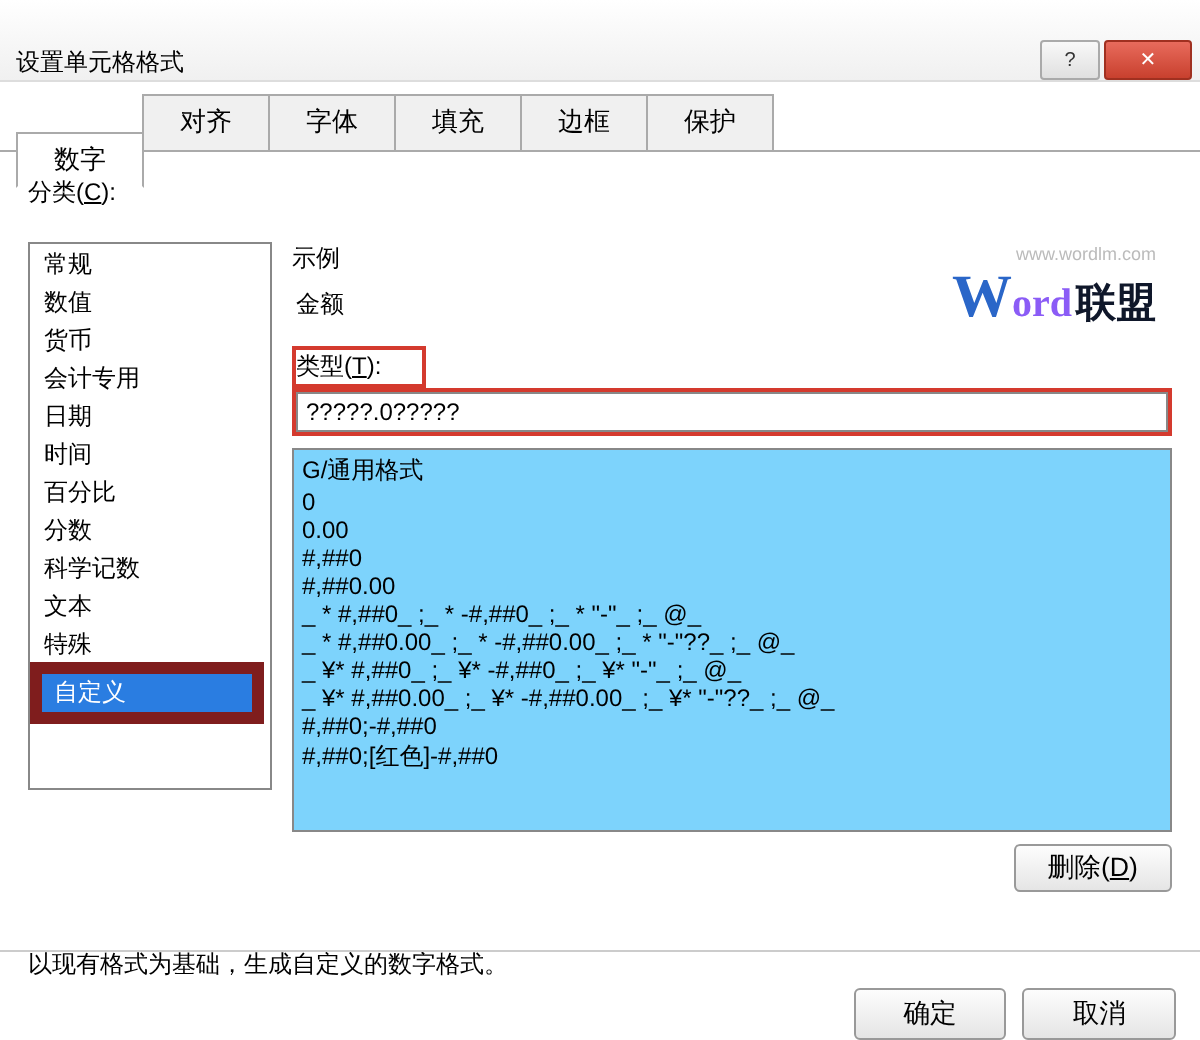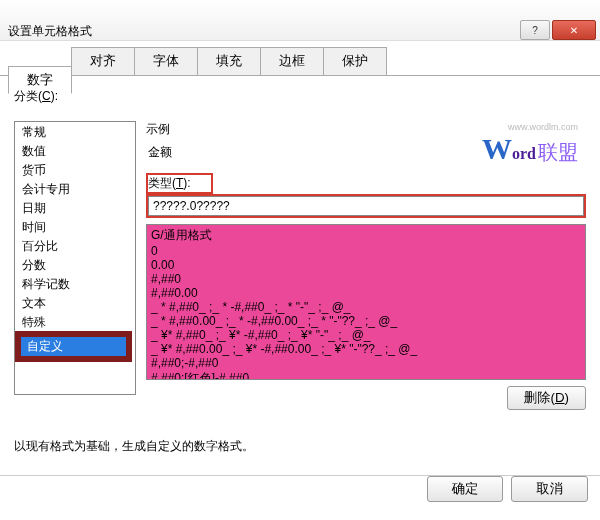--- a/index.html
+++ b/index.html
@@ -21,30 +21,30 @@
 .catitem.boxed{border:6px solid #7f1d1d;margin:-1px 2px -1px -1px}
 .rightcol{flex:1;position:relative}
 .examplebox{margin-bottom:8px}
 .examplelabel{font-size:12px}
 .examplevalue{padding:6px 2px 4px 2px}
 .typelabel{margin-bottom:2px}
 .typelabel-wrap{display:inline-block;border:2px solid #d43a2e;padding:0 20px 0 0}
 .typeinput{width:100%;height:20px;border:1px solid #888;padding:2px 4px;font-size:12px;box-sizing:border-box;margin-bottom:4px}
 .typeinput-wrap{border:2px solid #d43a2e;display:block;margin-bottom:6px}
 .typeinput-wrap .typeinput{margin-bottom:0;border:1px solid #888}
-.fmtlist{width:100%;height:156px;border:1px solid #888;overflow-y:scroll;padding:2px;box-sizing:border-box;background:#ec4899}
+.fmtlist{width:100%;height:192px;border:1px solid #888;overflow-y:scroll;padding:2px;box-sizing:border-box;background:#7dd3fc}
 .fmtitem{padding:0 2px;white-space:nowrap}
 .delbtn{float:right;margin-top:6px;padding:2px 16px;border:1px solid #999;background:linear-gradient(#fdfdfd,#e5e5e5);border-radius:3px;cursor:pointer}
 .hint{clear:both;padding-top:28px}
-.footer{position:absolute;bottom:0;left:0;right:0;height:44px;border-top:1px solid #ccc;display:flex;justify-content:flex-end;align-items:flex-start;gap:8px;padding:0 12px}
+.footer{position:absolute;bottom:0;left:0;right:0;height:44px;border-top:1px solid #ccc;display:flex;justify-content:flex-end;align-items:flex-end;gap:8px;padding:0 12px}
 .fbtn{padding:3px 24px;border:1px solid #999;background:linear-gradient(#fdfdfd,#e5e5e5);border-radius:3px;cursor:pointer}
 .logo{position:absolute;right:22px;top:56px;display:flex;align-items:baseline}
 .logo .w{font-family:Georgia,serif;font-size:30px;font-weight:bold;color:#2a66c8}
-.logo .ord{font-family:Georgia,serif;font-size:16px;font-weight:bold;color:#4c1d95}
-.logo .lm{font-size:20px;font-weight:normal;color:#8b5cf6;margin-left:2px}
+.logo .ord{font-family:Georgia,serif;font-size:20px;font-weight:bold;color:#8b5cf6}
+.logo .lm{font-size:20px;font-weight:bold;color:#0f172a;margin-left:2px}
 .logo .url{position:absolute;top:-10px;right:0;font-size:9px;color:#bbb}
 u{text-decoration:underline}
 </style>
 </head>
 <body>
 
 <div class="dialog">
   <div class="titlebar">
     <span class="title">设置单元格格式</span>
     <div class="btns">

